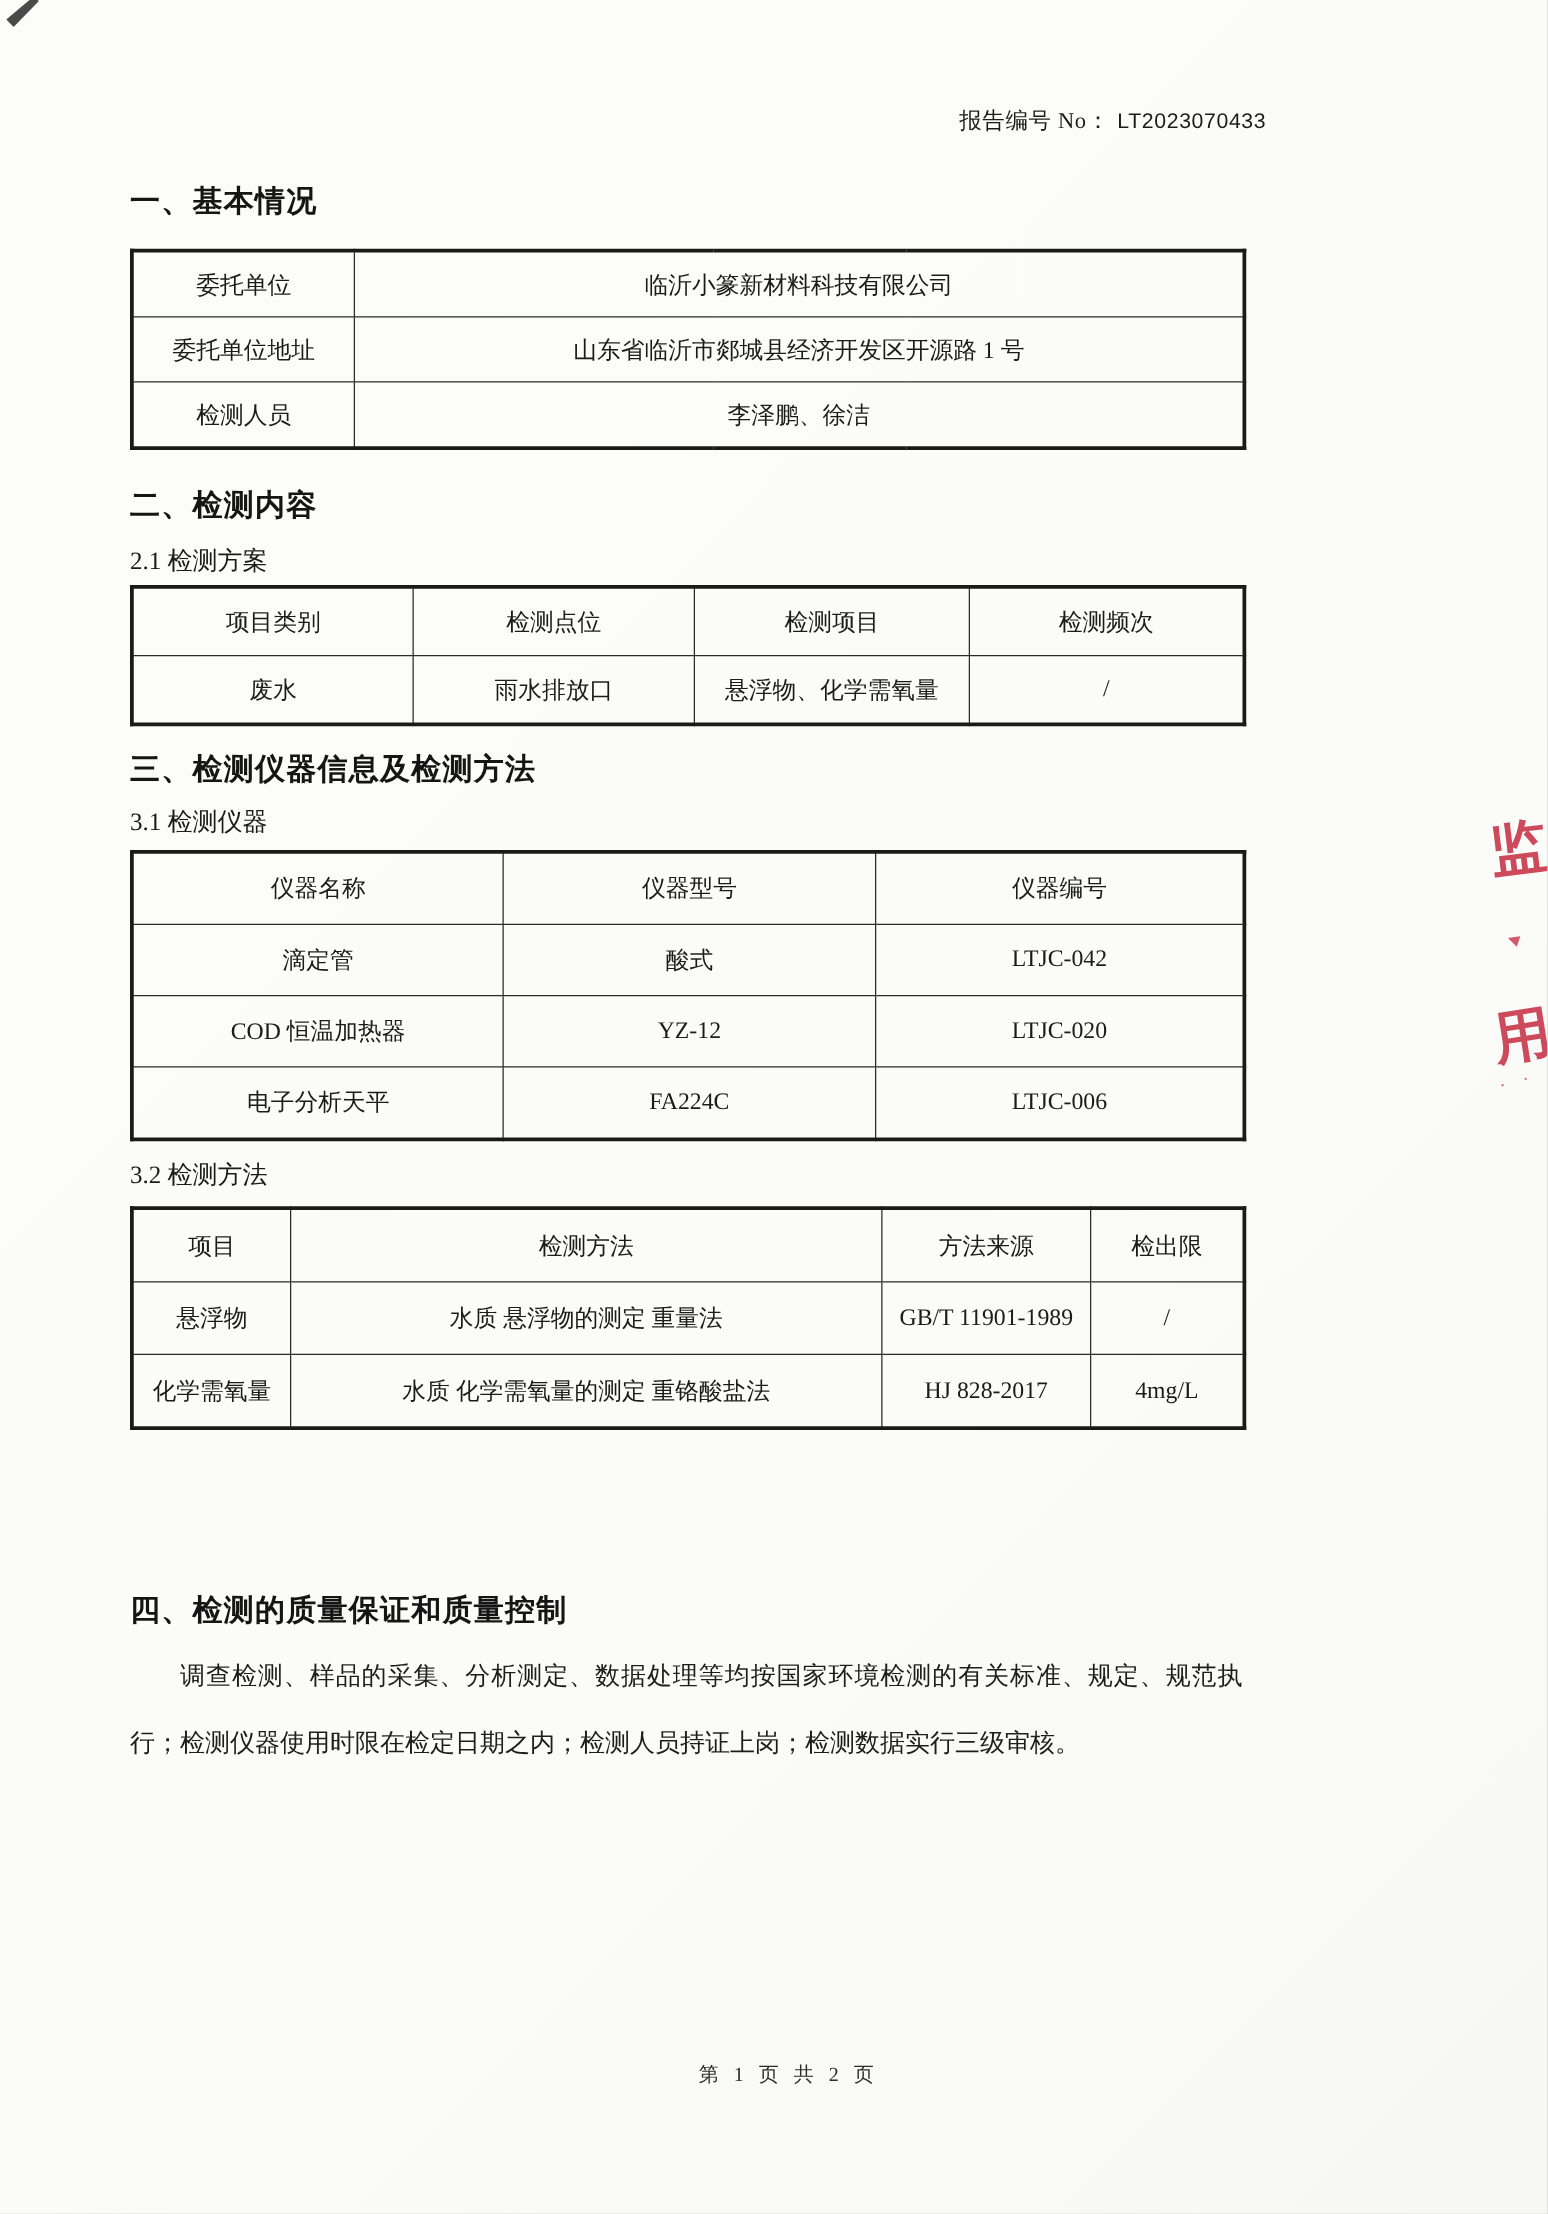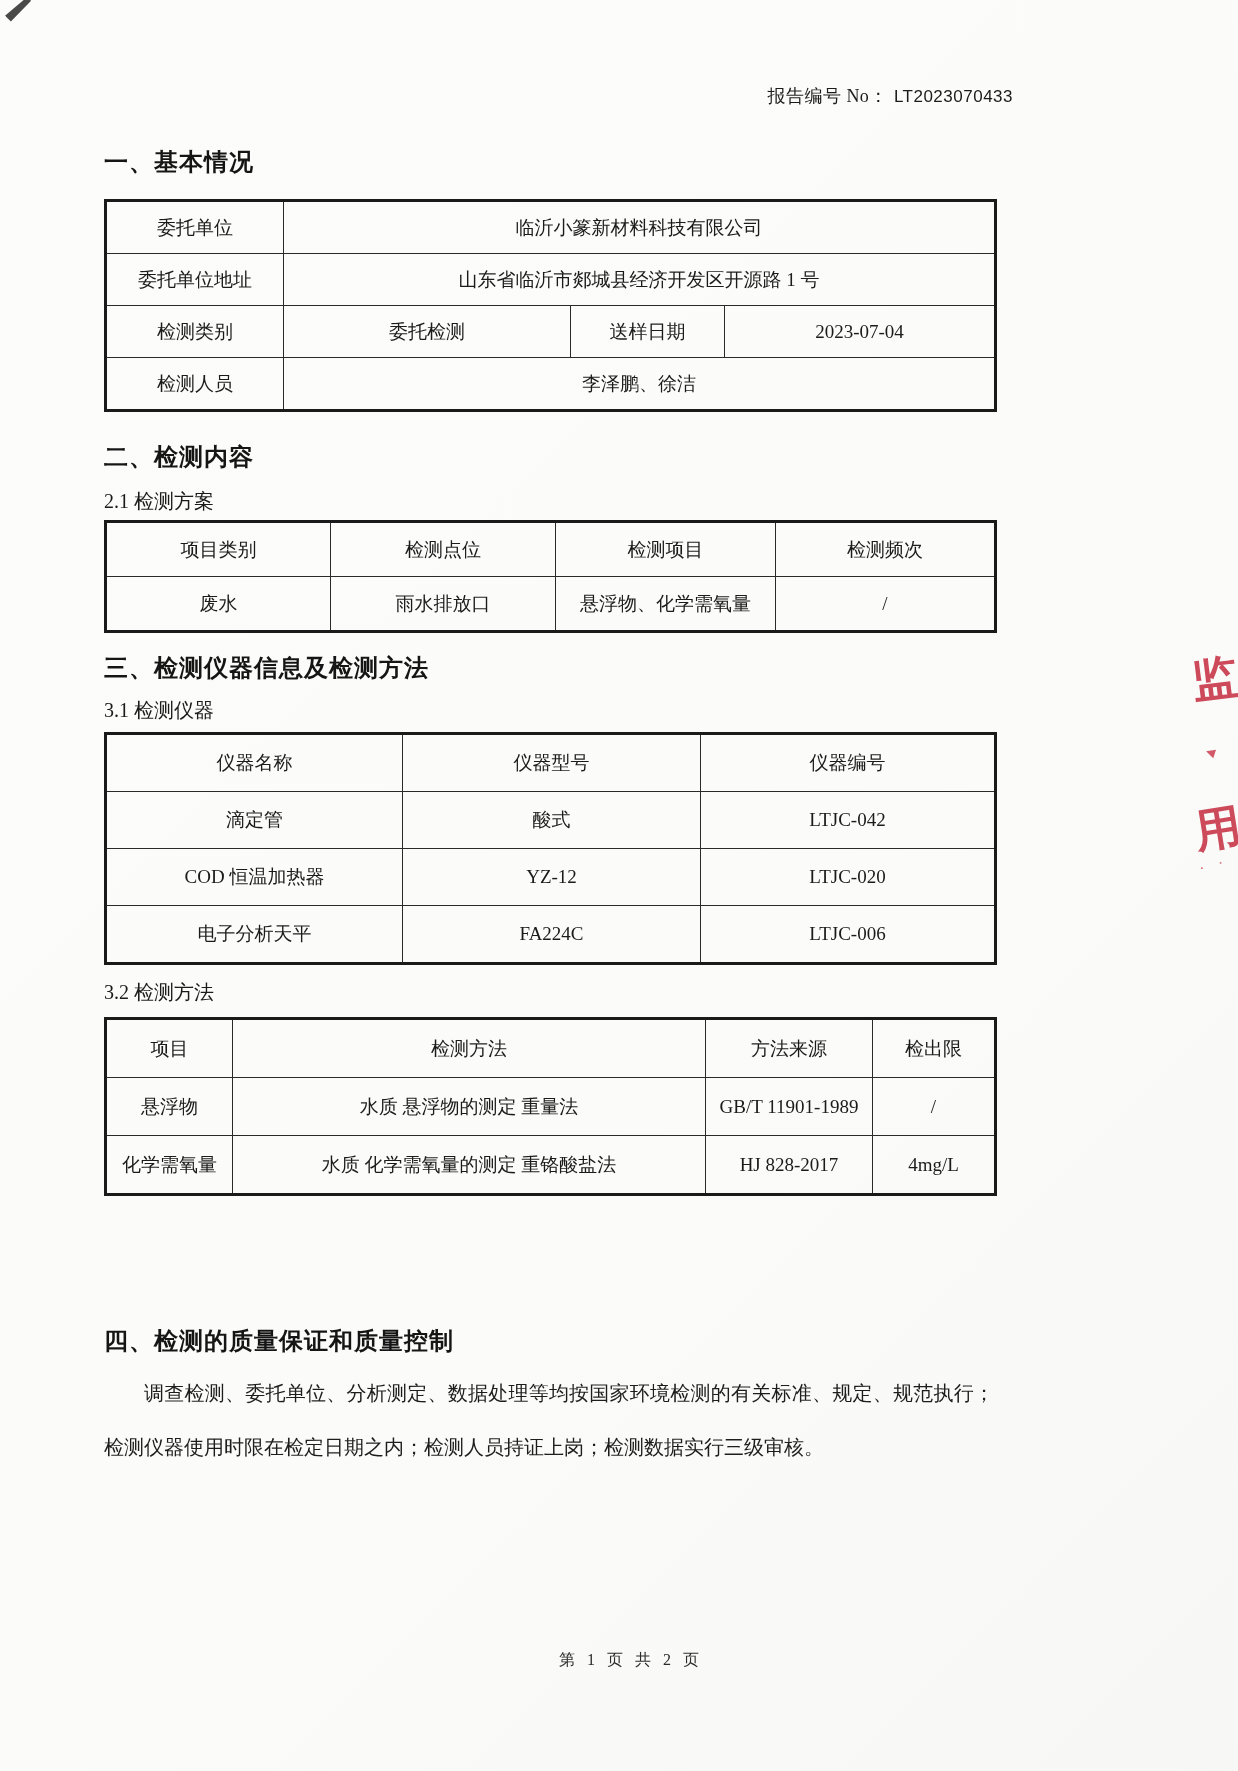--- a/index.html
+++ b/index.html
@@ -97,26 +97,20 @@
       <tbody>
         <tr>
           <td>委托单位</td>
           <td colspan="3">临沂小篆新材料科技有限公司</td>
         </tr>
         <tr>
           <td>委托单位地址</td>
           <td colspan="3">山东省临沂市郯城县经济开发区开源路 1 号</td>
         </tr>
         <tr>
-          <td>检测类别</td>
-          <td>委托检测</td>
-          <td>送样日期</td>
-          <td>2023-07-04</td>
-        </tr>
-        <tr>
           <td>检测人员</td>
           <td colspan="3">李泽鹏、徐洁</td>
         </tr>
       </tbody>
     </table>
 
     <h1 class="h2-sec">二、检测内容</h1>
     <div class="sub">2.1 检测方案</div>
 
     <table class="t t2">
@@ -200,21 +194,21 @@
         <tr>
           <td>化学需氧量</td>
           <td>水质 化学需氧量的测定 重铬酸盐法</td>
           <td>HJ 828-2017</td>
           <td>4mg/L</td>
         </tr>
       </tbody>
     </table>
 
     <h1 class="h4-sec">四、检测的质量保证和质量控制</h1>
-    <p class="para">调查检测、委托单位、分析测定、数据处理等均按国家环境检测的有关标准、规定、规范执行；检测仪器使用时限在检定日期之内；检测人员持证上岗；检测数据实行三级审核。</p>
+    <p class="para">调查检测、样品的采集、分析测定、数据处理等均按国家环境检测的有关标准、规定、规范执行；检测仪器使用时限在检定日期之内；检测人员持证上岗；检测数据实行三级审核。</p>
 
   </div>
 
   <div class="stamp">
     <span class="sf sf1">监</span>
     <span class="sf sf2">◄</span>
     <span class="sf sf3">用</span>
     <span class="sf sf4">· ˙</span>
   </div>
 

